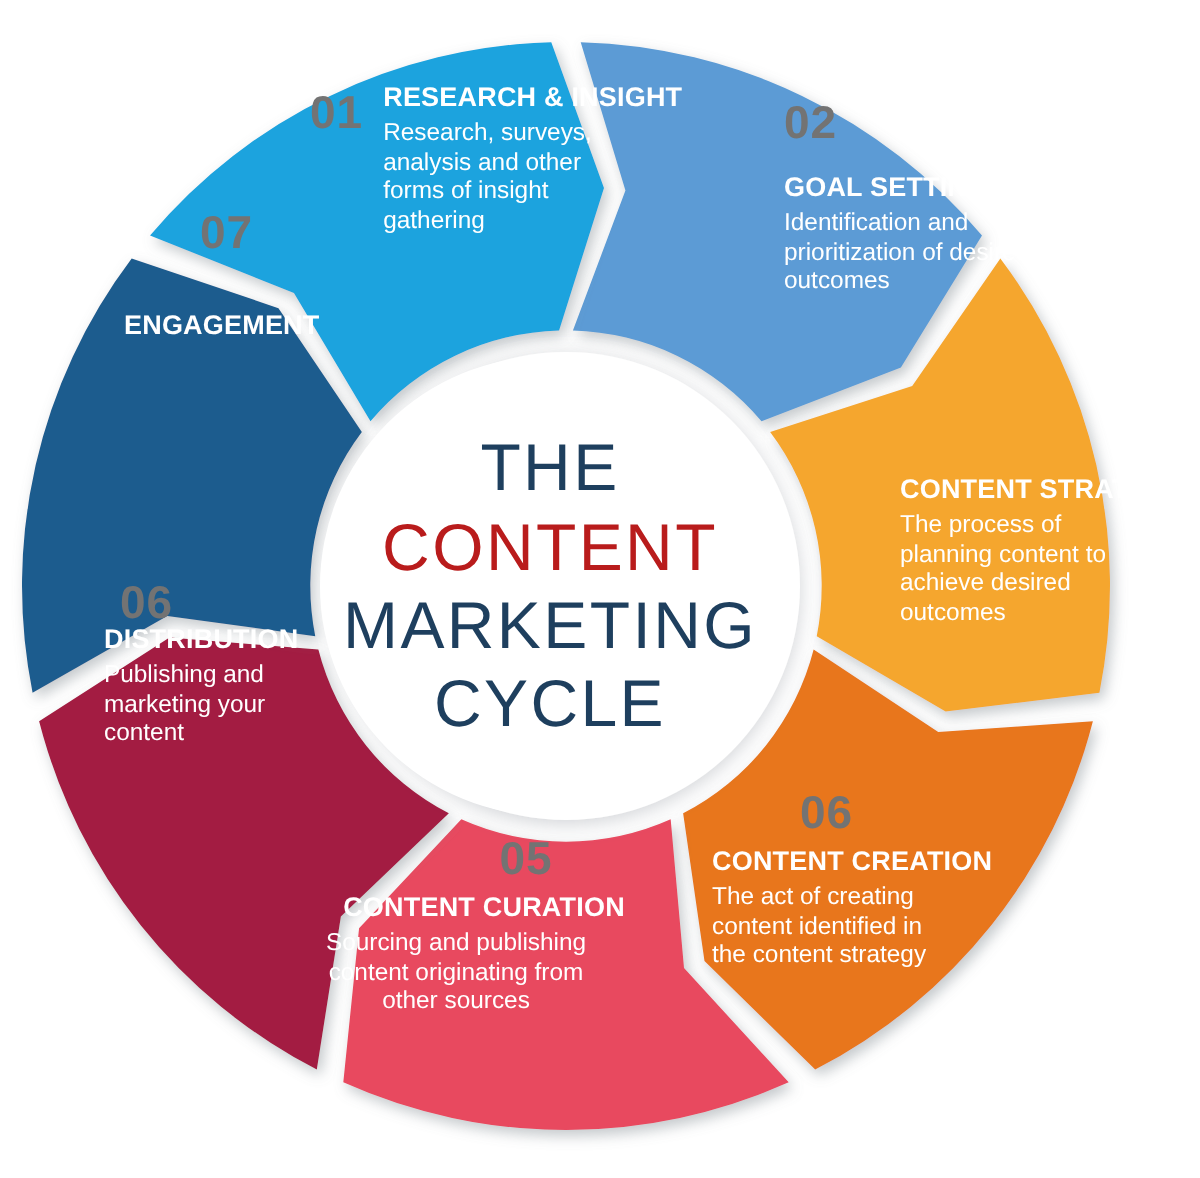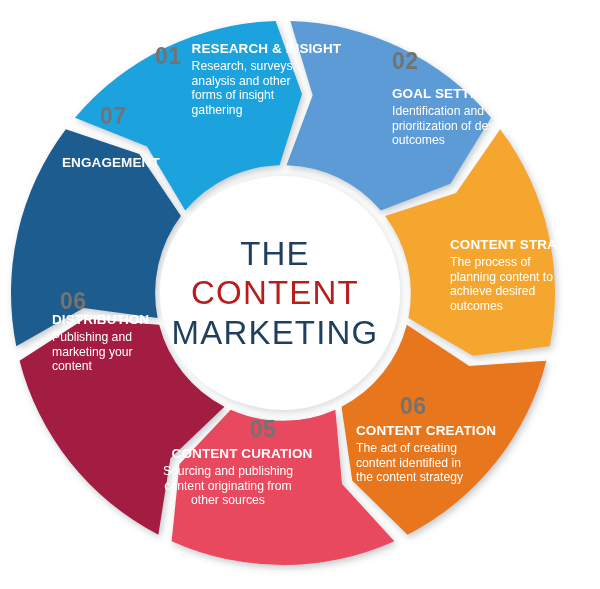--- a/index.html
+++ b/index.html
@@ -170,15 +170,16 @@
 
   <div class="seg-label" id="lbl-07">
     <div class="seg-num">07</div>
     <div class="seg-title">ENGAGEMENT</div>
   </div>
 
   <div id="hub">
     <div class="hub-line">THE</div>
     <div class="hub-line accent">CONTENT</div>
     <div class="hub-line">MARKETING</div>
+    <div class="hub-line">CYCLE</div>
   </div>
 
 </div>
 
 </body></html>

